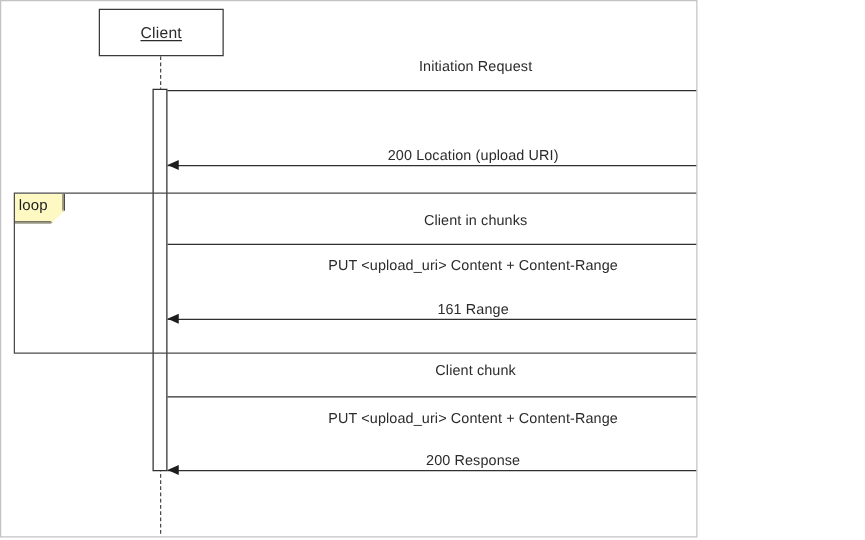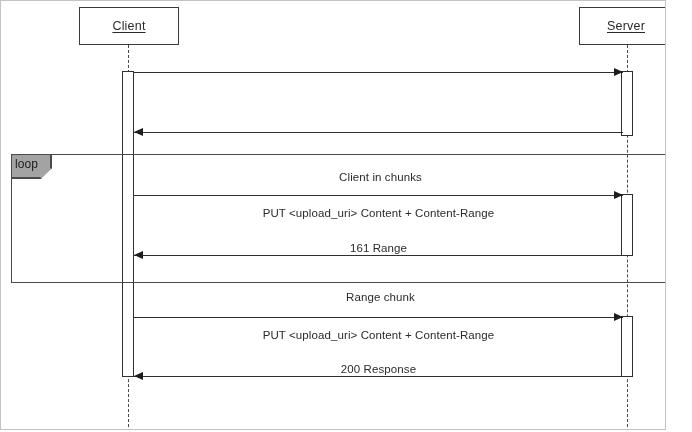--- a/index.html
+++ b/index.html
@@ -8,21 +8,21 @@
     background: #ffffff;
   }
   body {
     width: 692px;
     height: 432px;
     overflow: hidden;
     font-family: "Liberation Sans", sans-serif;
   }
   #canvas {
     position: relative;
-    width: 666px;
+    width: 558px;
     height: 430px;
     border: 1px solid #c3c3c3;
     background: #ffffff;
     box-sizing: border-box;
     overflow: hidden;
   }
 
   
   .participant-box {
     position: absolute;
@@ -92,21 +92,21 @@
   
   .fragment-frame {
     position: absolute;
     border: 1.4px solid #4a4a4a;
     background: transparent;
     box-sizing: border-box;
     pointer-events: none;
   }
   .fragment-tab {
     position: absolute;
-    background: #a3a3a3;
+    background: #fef9c3;
     border: 1.4px solid #4a4a4a;
     border-top: none;
     border-left: none;
     box-sizing: border-box;
     clip-path: polygon(0 0, 100% 0, 100% 55%, 72% 100%, 0 100%);
     display: flex;
     align-items: center;
   }
   .fragment-tab-inner {
     position: absolute;
@@ -142,44 +142,46 @@
   </div>
 
   <div class="activation" style="left:121px; top:70px; width:12px; height:306px;"></div>
 
   <div class="fragment-frame" style="left:10px; top:153px; width:670px; height:129px;"></div>
   <div class="fragment-tab" style="left:11px; top:154px; width:40px; height:24px;">
     <div class="fragment-tab-inner"></div>
     <span class="fragment-label">loop</span>
   </div>
 
+  <div class="msg-text" style="left:133px; top:47px; width:493px;">Initiation Request</div>
 
   <div class="activation" style="left:620px; top:70px; width:12px; height:65px;"></div>
 
   <div class="msg-line" style="left:133px; top:71px; width:489px;"></div>
   <div class="arrow-head right" style="left:613px; top:67px;"></div>
 
   <div class="msg-line" style="left:133px; top:131px; width:489px;"></div>
   <div class="arrow-head left" style="left:133px; top:127px;"></div>
+  <div class="msg-text" style="left:133px; top:118px; width:489px;">200 Location (upload URI)</div>
 
   <div class="msg-line" style="left:621px; top:135px; width:0px; border-top:none;"></div>
 
   <div class="msg-text" style="left:133px; top:170px; width:493px;">Client in chunks</div>
 
   <div class="activation" style="left:620px; top:193px; width:12px; height:62px;"></div>
 
   <div class="msg-line" style="left:133px; top:194px; width:489px;"></div>
   <div class="arrow-head right" style="left:613px; top:190px;"></div>
   <div class="msg-text" style="left:133px; top:206px; width:489px;">PUT &lt;upload_uri&gt; Content + Content-Range</div>
 
   <div class="msg-line" style="left:133px; top:254px; width:489px;"></div>
   <div class="arrow-head left" style="left:133px; top:250px;"></div>
   <div class="msg-text" style="left:133px; top:241px; width:489px;">161 Range</div>
 
-  <div class="msg-text" style="left:133px; top:290px; width:493px;">Range chunk</div>
+  <div class="msg-text" style="left:133px; top:290px; width:493px;">Client chunk</div>
 
   <div class="activation" style="left:620px; top:315px; width:12px; height:61px;"></div>
 
   <div class="msg-line" style="left:133px; top:316px; width:489px;"></div>
   <div class="arrow-head right" style="left:613px; top:312px;"></div>
   <div class="msg-text" style="left:133px; top:328px; width:489px;">PUT &lt;upload_uri&gt; Content + Content-Range</div>
 
   <div class="msg-line" style="left:133px; top:375px; width:489px;"></div>
   <div class="arrow-head left" style="left:133px; top:371px;"></div>
   <div class="msg-text" style="left:133px; top:362px; width:489px;text-align:center;">200 Response</div>

